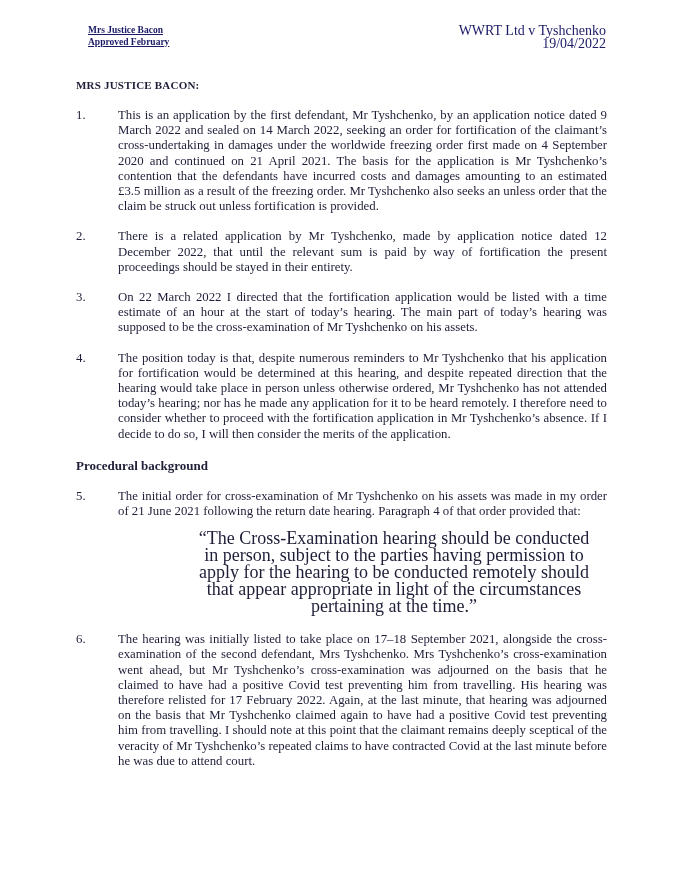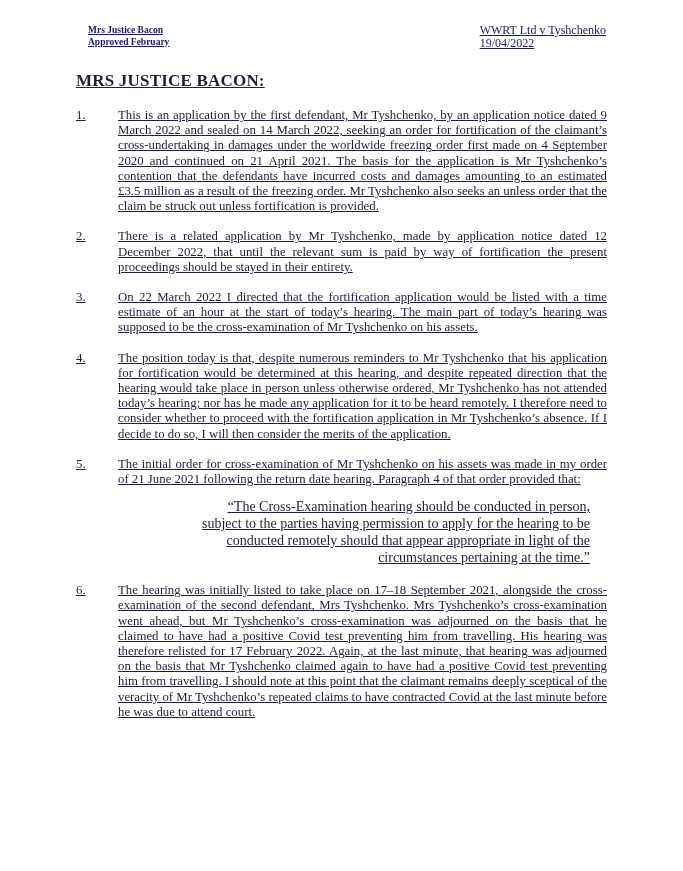--- a/index.html
+++ b/index.html
@@ -14,49 +14,49 @@
   }
   .page {
     position: relative;
     width: 683px;
     height: 871px;
     background: var(--page-bg);
     font-family: "Liberation Serif", serif;
     color: var(--body-ink);
     overflow: hidden;
     box-sizing: border-box;
-    text-decoration: underline;
   }
   .running-header {
     display: flex;
     justify-content: space-between;
     align-items: flex-start;
     padding: 24px 77px 0 88px;
   }
   .running-header .left {
     font-size: 9.5px;
     line-height: 12px;
     font-weight: bold;
     color: var(--header-ink);
   }
   .running-header .left div {
     text-decoration: underline;
   }
   .running-header .right {
-    font-size: 12px;
+    font-size: 14px;
     line-height: 13px;
+    text-align: right;
     color: var(--header-ink);
   }
   .content {
     padding: 0 76px;
   }
   .judge-title {
     font-weight: bold;
-    font-size: 17px;
-    margin-top: 21px;
+    font-size: 11px;
+    margin-top: 29px;
     letter-spacing: 0.2px;
   }
   .section-heading {
     font-weight: bold;
     font-size: 13px;
     margin-top: 16px;
   }
   .para {
     display: flex;
     margin-top: 15px;
@@ -73,23 +73,23 @@
   }
   .para.first {
     margin-top: 17px;
   }
   .para.last {
     margin-top: 17px;
   }
   .block-quote {
     margin: 11px 0 0 122px;
     width: 392px;
-    font-size: 14px;
+    font-size: 18px;
     line-height: 17px;
-    text-align: right;
+    text-align: center;
   }
 </style>
 </head>
 <body>
 
 <div class="page">
 
   <div class="running-header">
     <div class="left">
       <div>Mrs Justice Bacon</div>
@@ -119,20 +119,21 @@
     <div class="para">
       <div class="num">3.</div>
       <div class="ptext">On 22 March 2022 I directed that the fortification application would be listed with a time estimate of an hour at the start of today’s hearing. The main part of today’s hearing was supposed to be the cross-examination of Mr Tyshchenko on his assets.</div>
     </div>
 
     <div class="para">
       <div class="num">4.</div>
       <div class="ptext">The position today is that, despite numerous reminders to Mr Tyshchenko that his application for fortification would be determined at this hearing, and despite repeated direction that the hearing would take place in person unless otherwise ordered, Mr Tyshchenko has not attended today’s hearing; nor has he made any application for it to be heard remotely. I therefore need to consider whether to proceed with the fortification application in Mr Tyshchenko’s absence. If I decide to do so, I will then consider the merits of the application.</div>
     </div>
 
+    <div class="section-heading">Procedural background</div>
 
     <div class="para">
       <div class="num">5.</div>
       <div class="ptext">The initial order for cross-examination of Mr Tyshchenko on his assets was made in my order of 21 June 2021 following the return date hearing. Paragraph 4 of that order provided that:</div>
     </div>
 
     <div class="block-quote">“The Cross-Examination hearing should be conducted in person, subject to the parties having permission to apply for the hearing to be conducted remotely should that appear appropriate in light of the circumstances pertaining at the time.”</div>
 
     <div class="para last">
       <div class="num">6.</div>

